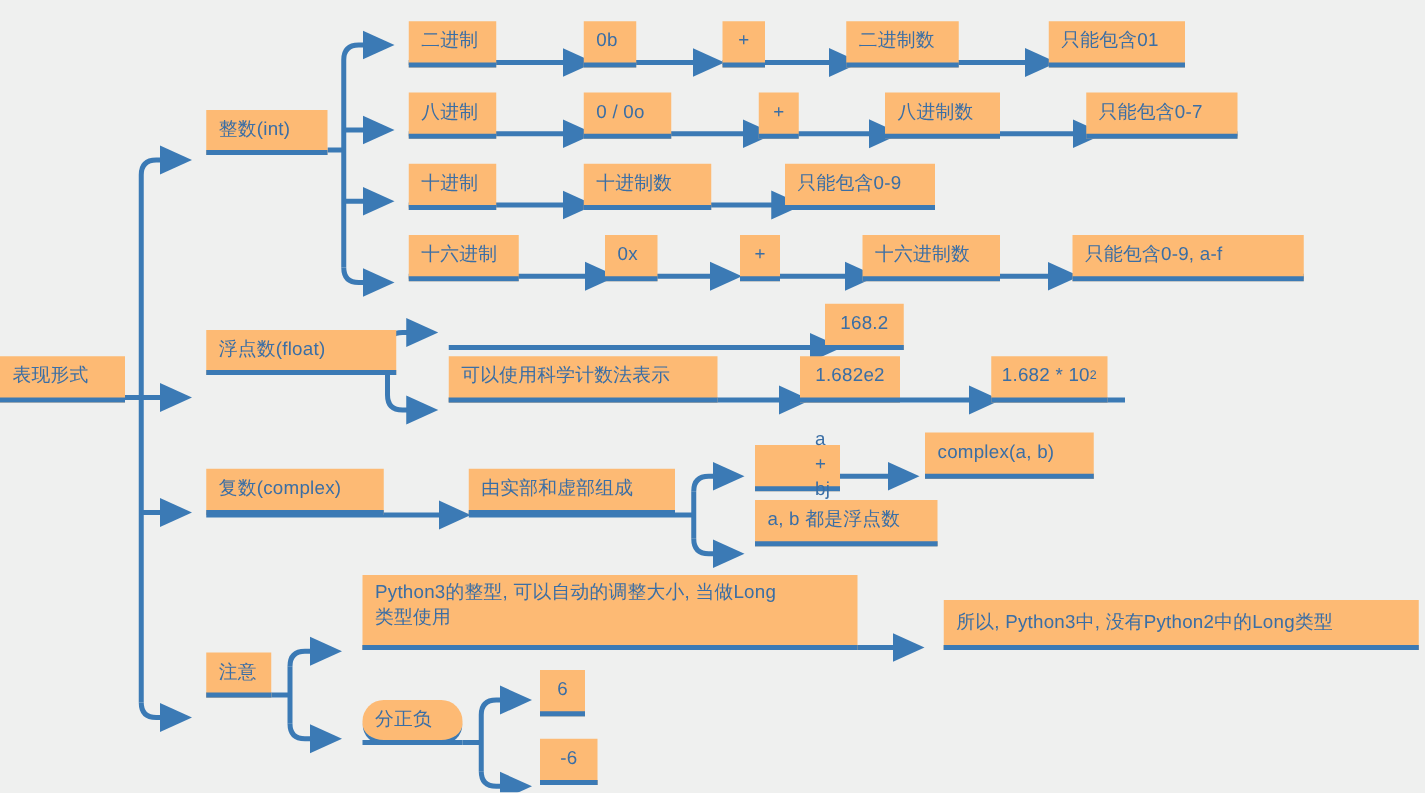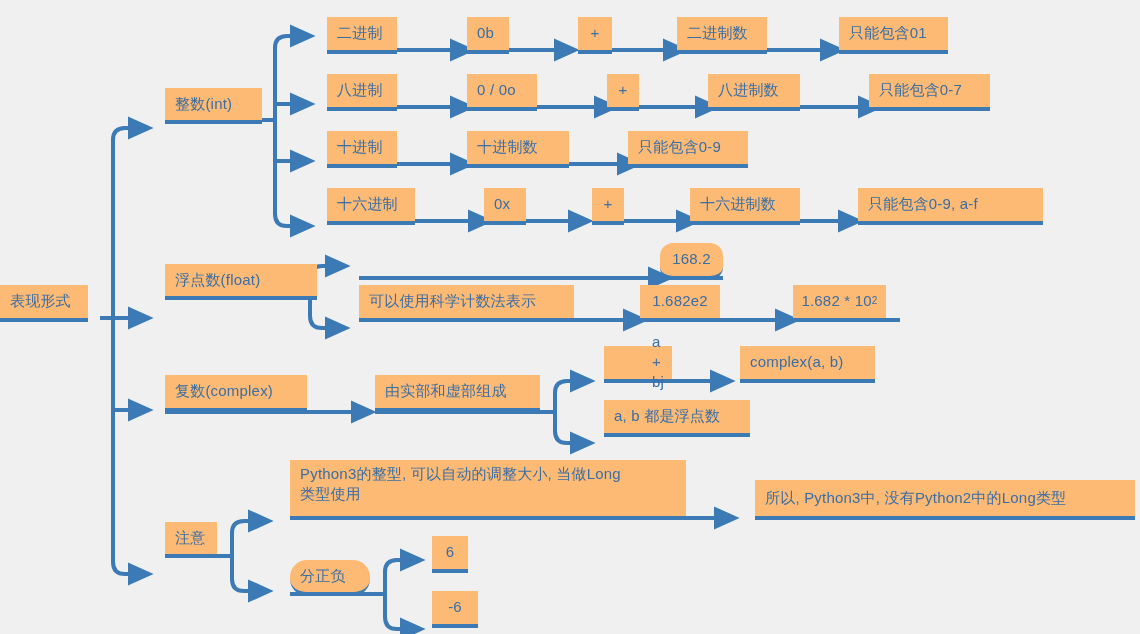--- a/index.html
+++ b/index.html
@@ -137,21 +137,21 @@
       <path d="M370,594 L385,594"></path>
       <path d="M385,572 L385,617"></path>
       <path d="M385,572 Q385,560 397,560 L402,560" marker-end="url(#ah)"></path>
       <path d="M385,617 Q385,629 397,629 L402,629" marker-end="url(#ah)"></path>
 
       <path d="M432,571 L468,571"></path>
       <path d="M432,626 L478,626"></path>
     </g>
   </svg>
 
-  <div class="node" style="left:0px; top:285px; width:88px; height:37px;">表现形式</div>
+  <div class="node" style="left:0px; top:285px; width:100px; height:37px;">表现形式</div>
 
   <div class="node" style="left:165px; top:88px; width:97px; height:36px;">整数(int)</div>
 
   <div class="node" style="left:327px; top:17px; width:70px; height:37px;">二进制</div>
   <div class="node" style="left:467px; top:17px; width:42px; height:37px;">0b</div>
   <div class="node center" style="left:578px; top:17px; width:34px; height:37px;">+</div>
   <div class="node" style="left:677px; top:17px; width:90px; height:37px;">二进制数</div>
   <div class="node" style="left:839px; top:17px; width:109px; height:37px;">只能包含01</div>
 
   <div class="node" style="left:327px; top:74px; width:70px; height:37px;">八进制</div>
@@ -164,28 +164,28 @@
   <div class="node" style="left:467px; top:131px; width:102px; height:37px;">十进制数</div>
   <div class="node" style="left:628px; top:131px; width:120px; height:37px;">只能包含0-9</div>
 
   <div class="node" style="left:327px; top:188px; width:88px; height:37px;">十六进制</div>
   <div class="node" style="left:484px; top:188px; width:42px; height:37px;">0x</div>
   <div class="node center" style="left:592px; top:188px; width:32px; height:37px;">+</div>
   <div class="node" style="left:690px; top:188px; width:110px; height:37px;">十六进制数</div>
   <div class="node" style="left:858px; top:188px; width:185px; height:37px;">只能包含0-9, a-f</div>
 
   <div class="node" style="left:165px; top:264px; width:152px; height:36px;">浮点数(float)</div>
-  <div class="node center" style="left:660px; top:243px; width:63px; height:37px;border-radius:13px;">168.2</div>
+  <div class="node center" style="left:660px; top:243px; width:63px; height:37px;">168.2</div>
   <div class="node" style="left:359px; top:285px; width:215px; height:37px;">可以使用科学计数法表示</div>
   <div class="node center" style="left:640px; top:285px; width:80px; height:37px;">1.682e2</div>
   <div class="node center" style="left:793px; top:285px; width:93px; height:37px;">1.682 * 10<sup>2</sup></div>
 
   <div class="node" style="left:165px; top:375px; width:142px; height:37px;">复数(complex)</div>
   <div class="node" style="left:375px; top:375px; width:165px; height:37px;">由实部和虚部组成</div>
-  <div class="node" style="left:604px; top:346px; width:68px; height:37px;padding-left:48px;">a + bj</div>
+  <div class="node" style="left:604px; top:356px; width:68px; height:37px;padding-left:48px;">a + bj</div>
   <div class="node" style="left:740px; top:346px; width:135px; height:37px;">complex(a, b)</div>
   <div class="node" style="left:604px; top:400px; width:146px; height:37px;">a, b 都是浮点数</div>
 
   <div class="node" style="left:165px; top:522px; width:52px; height:36px;">注意</div>
   <div class="node multiline" style="left:290px; top:460px; width:396px; height:60px;">Python3的整型, 可以自动的调整大小, 当做Long
 类型使用</div>
   <div class="node" style="left:755px; top:480px; width:380px; height:40px;">所以, Python3中, 没有Python2中的Long类型</div>
   <div class="node" style="left:290px; top:560px; width:80px; height:36px;border-radius:17px;">分正负</div>
   <div class="node center" style="left:432px; top:536px; width:36px; height:37px;">6</div>
   <div class="node center" style="left:432px; top:591px; width:46px; height:37px;">-6</div>

